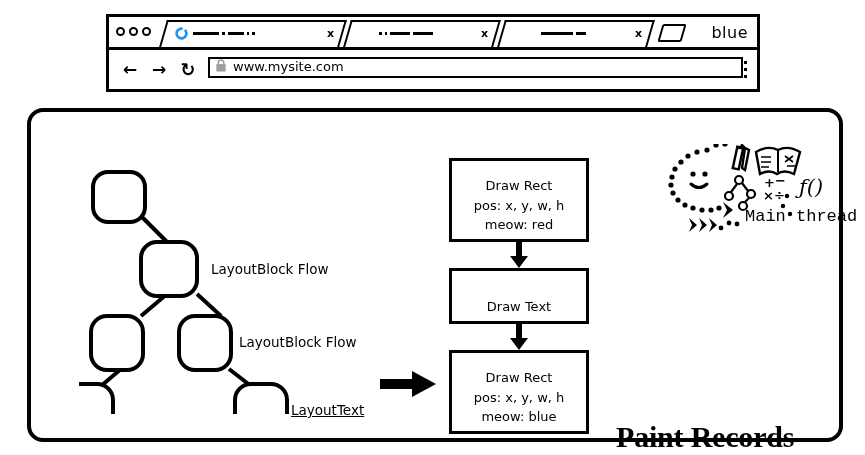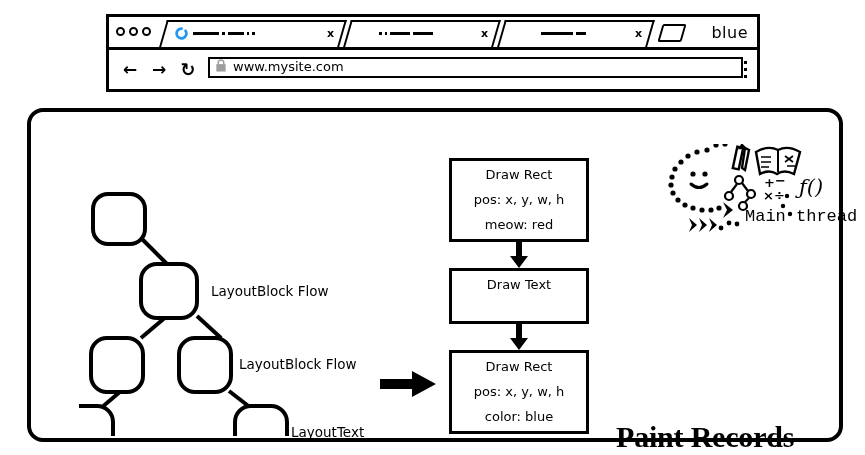--- a/index.html
+++ b/index.html
@@ -181,21 +181,21 @@
     font-size: 24px;
     font-weight: 700;
     font-family: "DejaVu Sans", sans-serif;
     letter-spacing: -0.3px;
   }
 
   
   #layout-tree {
     position: absolute;
     left: 48px;
-    top: 74px;
+    top: 52px;
     width: 330px;
     height: 250px;
   }
   #layout-tree svg { display: block; }
   .tree-label {
     position: absolute;
     font-size: 13.5px;
     font-family: "DejaVu Sans", sans-serif;
     white-space: nowrap;
   }
@@ -216,21 +216,21 @@
     top: 46px;
     width: 140px;
   }
   .record-box {
     border: 3px solid #000;
     box-sizing: border-box;
     background: #fff;
     text-align: center;
     display: flex;
     flex-direction: column;
-    justify-content: space-between;
+    justify-content: flex-end;
     gap: 3px;
     padding: 6px 0;
   }
   .record-line {
     font-size: 13px;
     font-family: "DejaVu Sans", sans-serif;
     line-height: 1.25;
   }
   .record-arrow {
     height: 26px;
@@ -399,21 +399,21 @@
 
     <div class="record-arrow">
       <svg width="20" height="26" viewBox="0 0 20 26">
         <path d="M7 0 H13 V14 H19 L10 26 L1 14 H7 Z" fill="#000"></path>
       </svg>
     </div>
 
     <div class="record-box" style="height:84px">
       <div class="record-line">Draw Rect</div>
       <div class="record-line">pos: x, y, w, h</div>
-      <div class="record-line">color: blue</div>
+      <div class="record-line">meow: blue</div>
     </div>
   </div>
 
   <div id="paint-records-title">Paint Records</div>
 
   <div id="main-thread-figure">
     <svg width="190" height="95" viewBox="0 0 190 95">
 
       <g fill="#000">
         <circle cx="48" cy="6" r="2.6"></circle>

